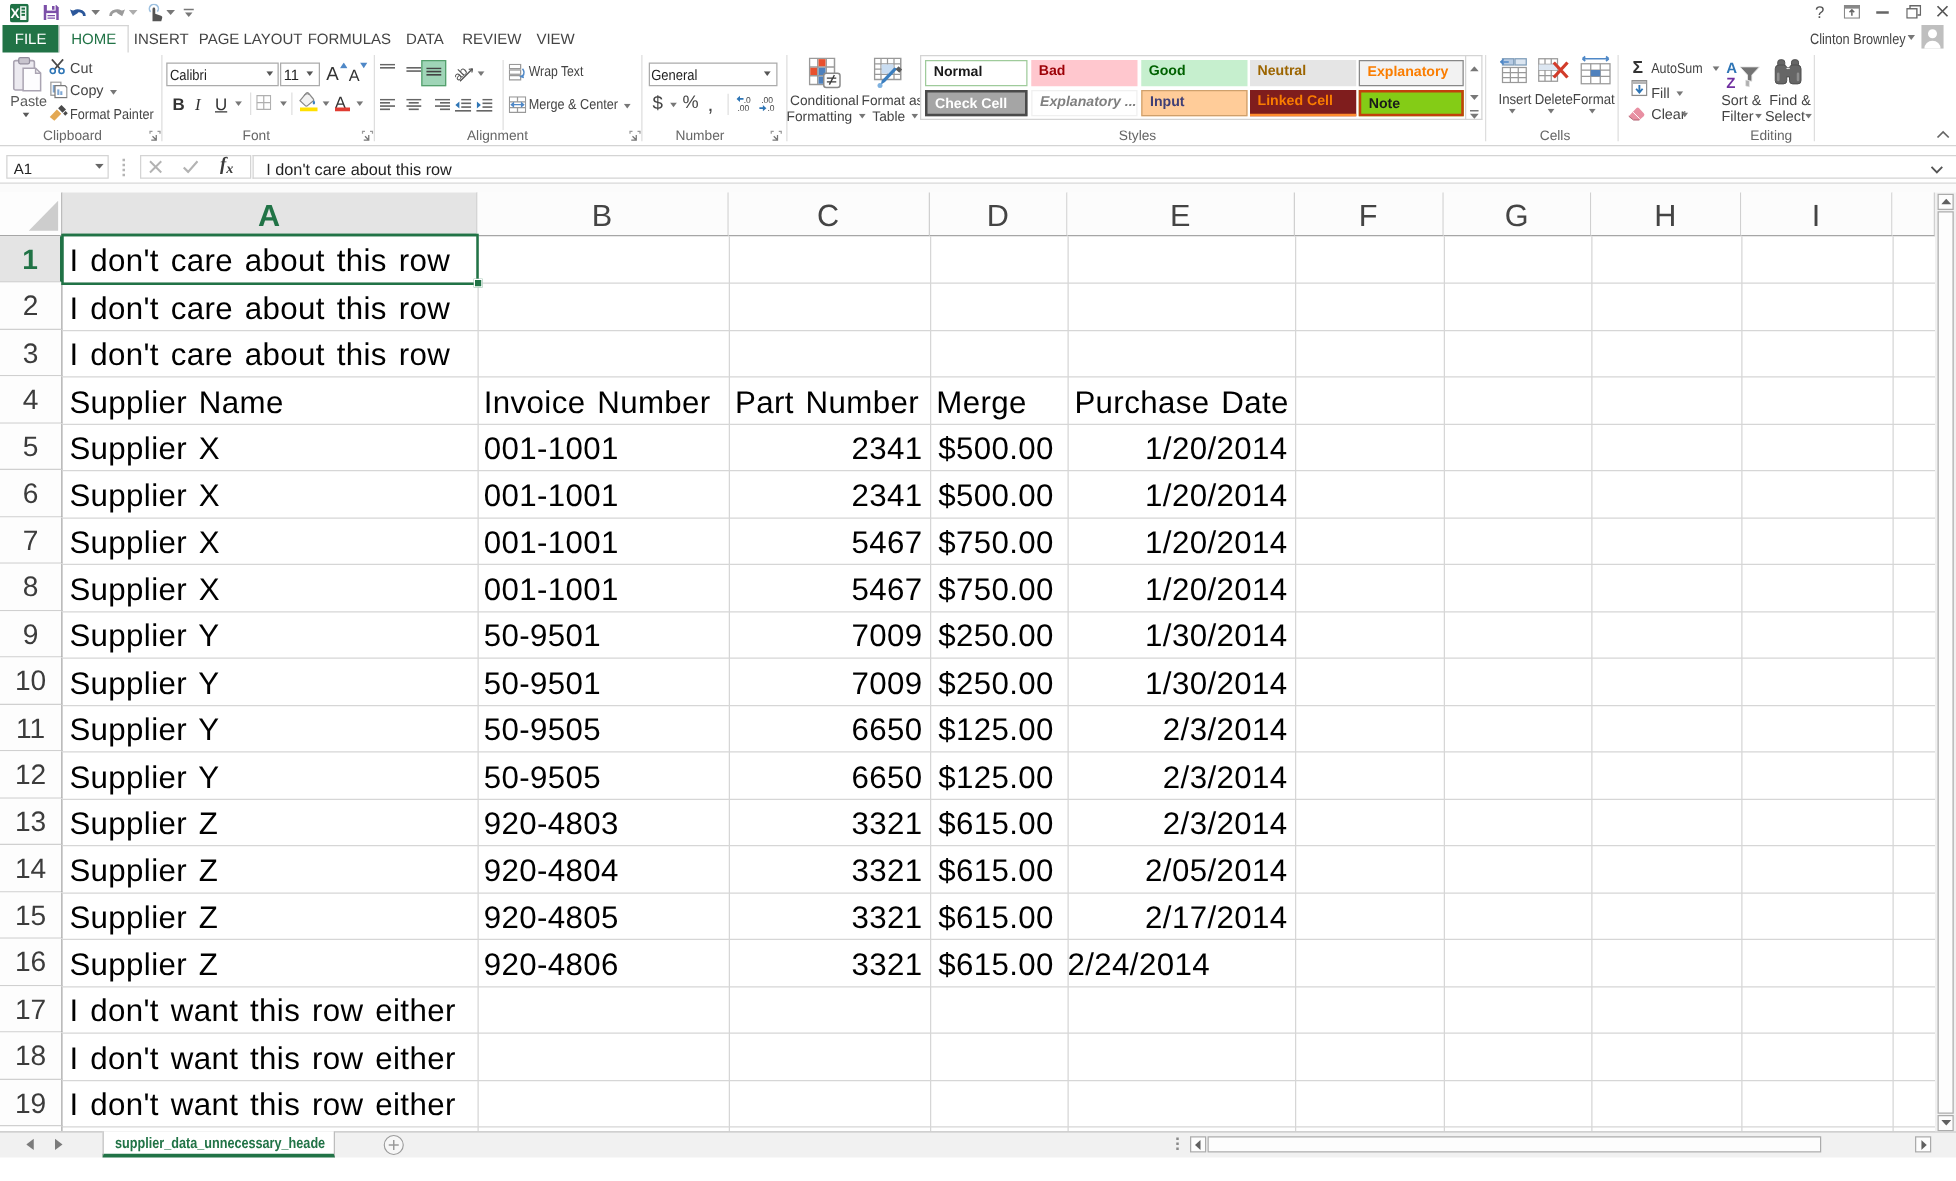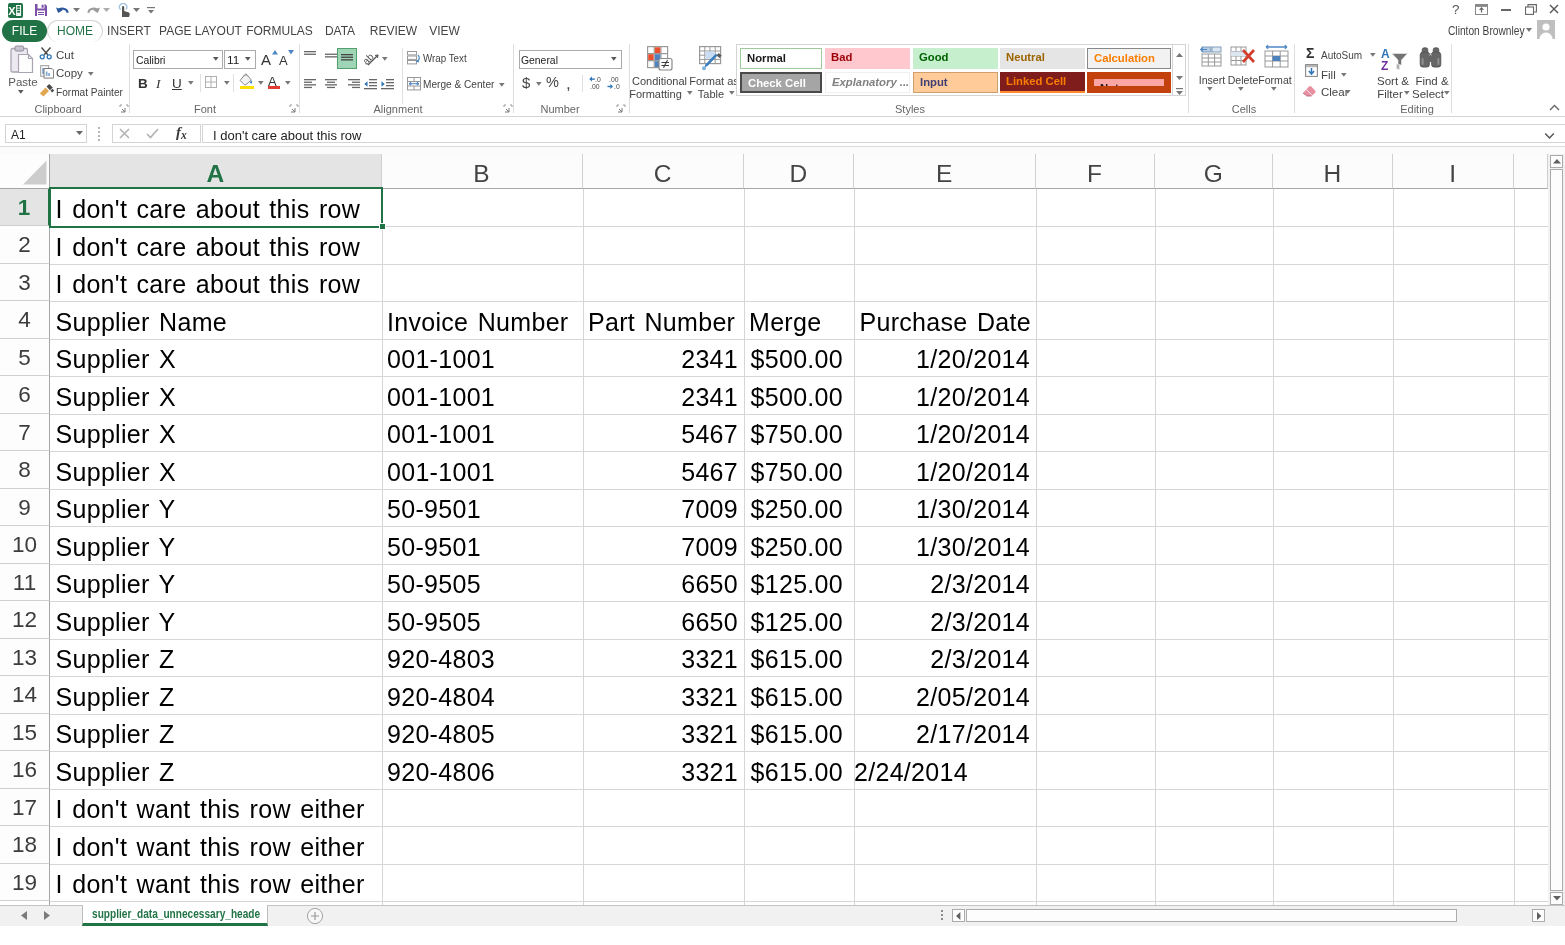--- a/index.html
+++ b/index.html
@@ -2,21 +2,21 @@
 <html><head>
 <meta charset="utf-8">
 <style>
 * { margin:0; padding:0; box-sizing:border-box; }
 html,body { width:1565px; height:945px; overflow:hidden; background:#fff;
   font-family:"Liberation Sans", sans-serif; }
 #app { position:absolute; left:0; top:0; width:1565px; height:945px; background:#fff; overflow:hidden; }
 .abs { position:absolute; }
 #title { position:absolute; top:3px; left:0; width:1565px; text-align:center; font-size:12px; color:#444; }
 .rtab { position:absolute; top:20px; height:22px; line-height:23px; font-size:12px;
-  color:#444; text-align:center;border-radius:11px; }
+  color:#444; text-align:center; }
 #tab-file { background:#217346; color:#fff; }
 #tab-home { background:#fff; color:#217346; border:1px solid #d4d4d4; border-bottom:none; line-height:21px; }
 #ribbonline { position:absolute; left:0; top:116px; width:1565px; height:1px; background:#d4d4d4; }
 .gsep { position:absolute; top:44px; height:69px; width:1px; background:#dedede; }
 .glabel { position:absolute; font-size:11px; color:#666; text-align:center; top:102.5px; }
 .rbtxt { position:absolute; font-size:11.5px; color:#444; white-space:nowrap; }
 .fbox { position:absolute; background:#fff; border:1px solid #d4d4d4; }
 #fgap { position:absolute; left:0; top:146px; width:1565px; height:8px; background:#fbfbfb; border-top:1px solid #d9d9d9; }
 .ch { position:absolute; top:154px; height:34.5px; border-right:1px solid #d0d0d0; border-bottom:1px solid #a6a6a6;
   font-size:24.5px; color:#444; text-align:center; line-height:39px; background:#fcfcfc; }
@@ -386,22 +386,22 @@
     </svg>
 <div class="abs" style="left:736px; top:44px; width:450px; height:52px; background:#fff; border:1px solid #d4d4d4; border-right:none;"></div>
 <div class="abs" style="left:740px; top:48px; width:82px; height:21px; background:#fff; color:#1a1a1a; border:1.6px solid #9fcb9b; font-size:11.3px; font-weight:bold; line-height:19px; padding-left:6px; overflow:hidden; white-space:nowrap; ">Normal</div>
 <div class="abs" style="left:740px; top:71.5px; width:82px; height:21px; background:#a5a5a5; color:#fff; border:2.6px double #4a4a4a; font-size:11.3px; font-weight:bold; line-height:19px; padding-left:6px; overflow:hidden; white-space:nowrap; ">Check Cell</div>
 <div class="abs" style="left:825px; top:48px; width:85px; height:21px; background:#ffc7ce; color:#9c0006; border:none; font-size:11.3px; font-weight:bold; line-height:19px; padding-left:6px; overflow:hidden; white-space:nowrap; ">Bad</div>
 <div class="abs" style="left:825px; top:71.5px; width:85px; height:21px; background:#fff; color:#808080; border:1px solid #f0f0f0; font-size:11.3px; font-weight:bold; line-height:19px; padding-left:6px; overflow:hidden; white-space:nowrap; font-style:italic;">Explanatory ...</div>
 <div class="abs" style="left:913px; top:48px; width:85px; height:21px; background:#c6efce; color:#006100; border:none; font-size:11.3px; font-weight:bold; line-height:19px; padding-left:6px; overflow:hidden; white-space:nowrap; ">Good</div>
 <div class="abs" style="left:913px; top:71.5px; width:85px; height:21px; background:#ffcc99; color:#3f3f76; border:1px solid #cfa06c; font-size:11.3px; font-weight:bold; line-height:19px; padding-left:6px; overflow:hidden; white-space:nowrap; ">Input</div>
 <div class="abs" style="left:1000px; top:48px; width:85px; height:21px; background:#e5e5e5; color:#9c6500; border:none; font-size:11.3px; font-weight:bold; line-height:19px; padding-left:6px; overflow:hidden; white-space:nowrap; ">Neutral</div>
 <div class="abs" style="left:1000px; top:71.5px; width:85px; height:21px; background:#7f1d1d; color:#fa7d00; border:none; border-bottom:2.5px solid #ff8c2e; font-size:11.3px; font-weight:bold; line-height:19px; padding-left:6px; overflow:hidden; white-space:nowrap; ">Linked Cell</div>
-<div class="abs" style="left:1087px; top:48px; width:84px; height:21px; background:#f2f2f2; color:#fa7d00; border:1px solid #888888; font-size:11.3px; font-weight:bold; line-height:19px; padding-left:6px; overflow:hidden; white-space:nowrap; ">Calculation</div>
-<div class="abs" style="left:1087px; top:71.5px; width:84px; height:21px; background:#fca5a5; color:#1a1a1a; border:7px solid #c2410c; font-size:11.3px; font-weight:bold; line-height:19px; padding-left:6px; overflow:hidden; white-space:nowrap; ">Note</div>
+<div class="abs" style="left:1087px; top:48px; width:84px; height:21px; background:#f2f2f2; color:#fa7d00; border:1px solid #888888; font-size:11.3px; font-weight:bold; line-height:19px; padding-left:6px; overflow:hidden; white-space:nowrap; ">Explanatory</div>
+<div class="abs" style="left:1087px; top:71.5px; width:84px; height:21px; background:#84cc16; color:#1a1a1a; border:2px solid #c2410c; font-size:11.3px; font-weight:bold; line-height:19px; padding-left:6px; overflow:hidden; white-space:nowrap; ">Note</div>
 
 <div class="abs" style="left:1172px; top:44px; width:14px; height:52px; background:#fff; border:1px solid #d4d4d4;"></div>
 <svg class="abs" style="left:1175.5px; top:53px;" width="7" height="5">
       <polygon points="3.5,0 7,4 0,4" fill="#777"></polygon>
     </svg>
 <svg class="abs" style="left:1175.5px; top:76px;" width="7" height="5">
       <polygon points="0,0 7,0 3.5,4" fill="#777"></polygon>
     </svg>
 <svg class="abs" style="left:1175.5px; top:88px;" width="7" height="8">
       <rect x="0" y="0" width="7" height="1.2" fill="#777"></rect>

